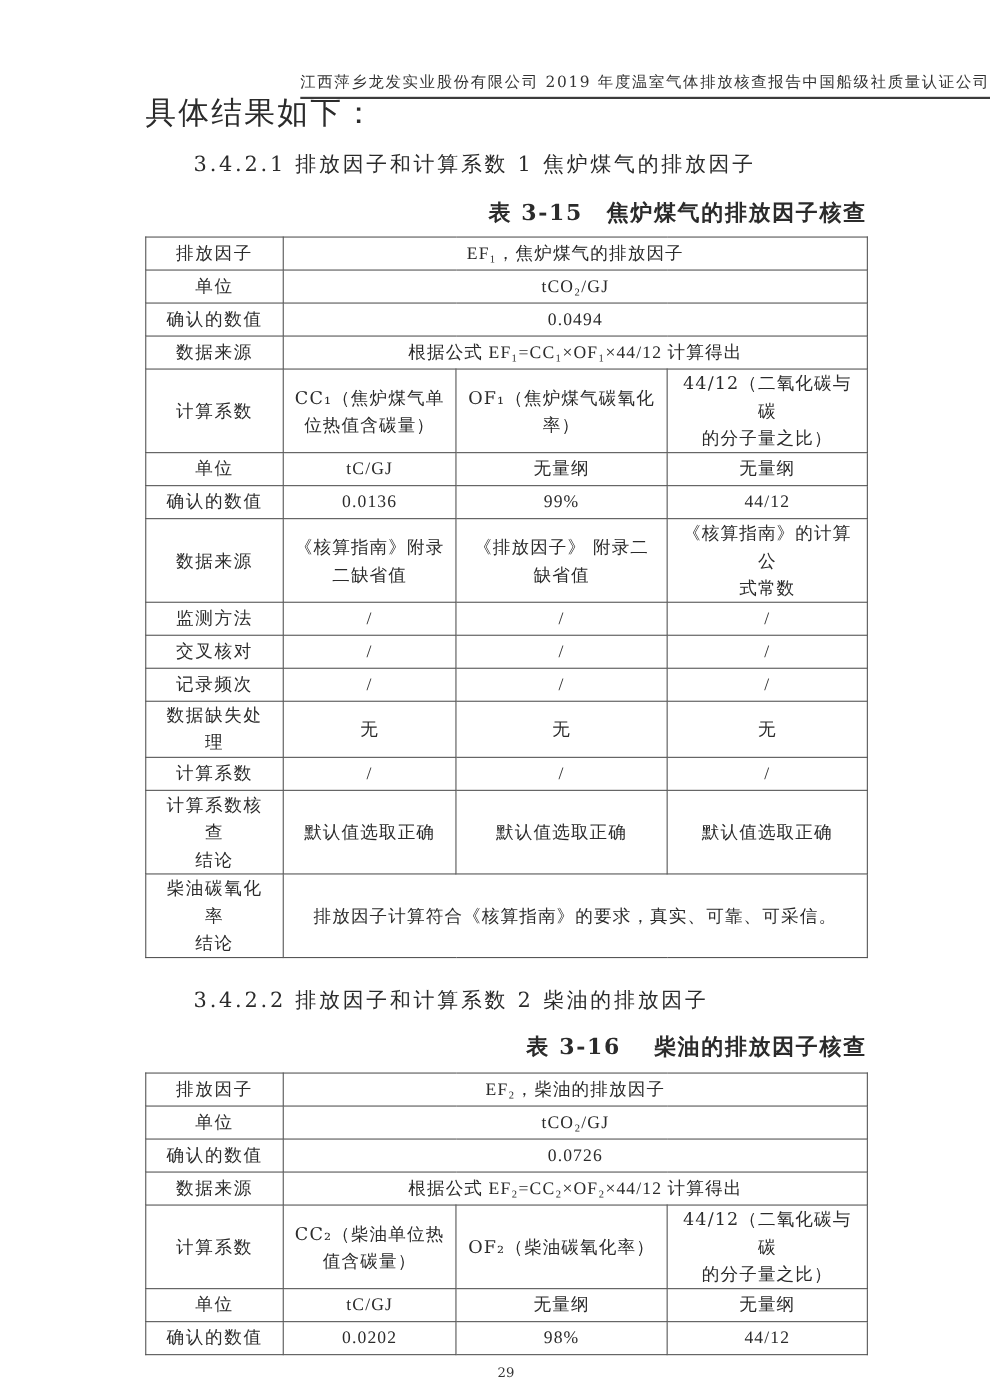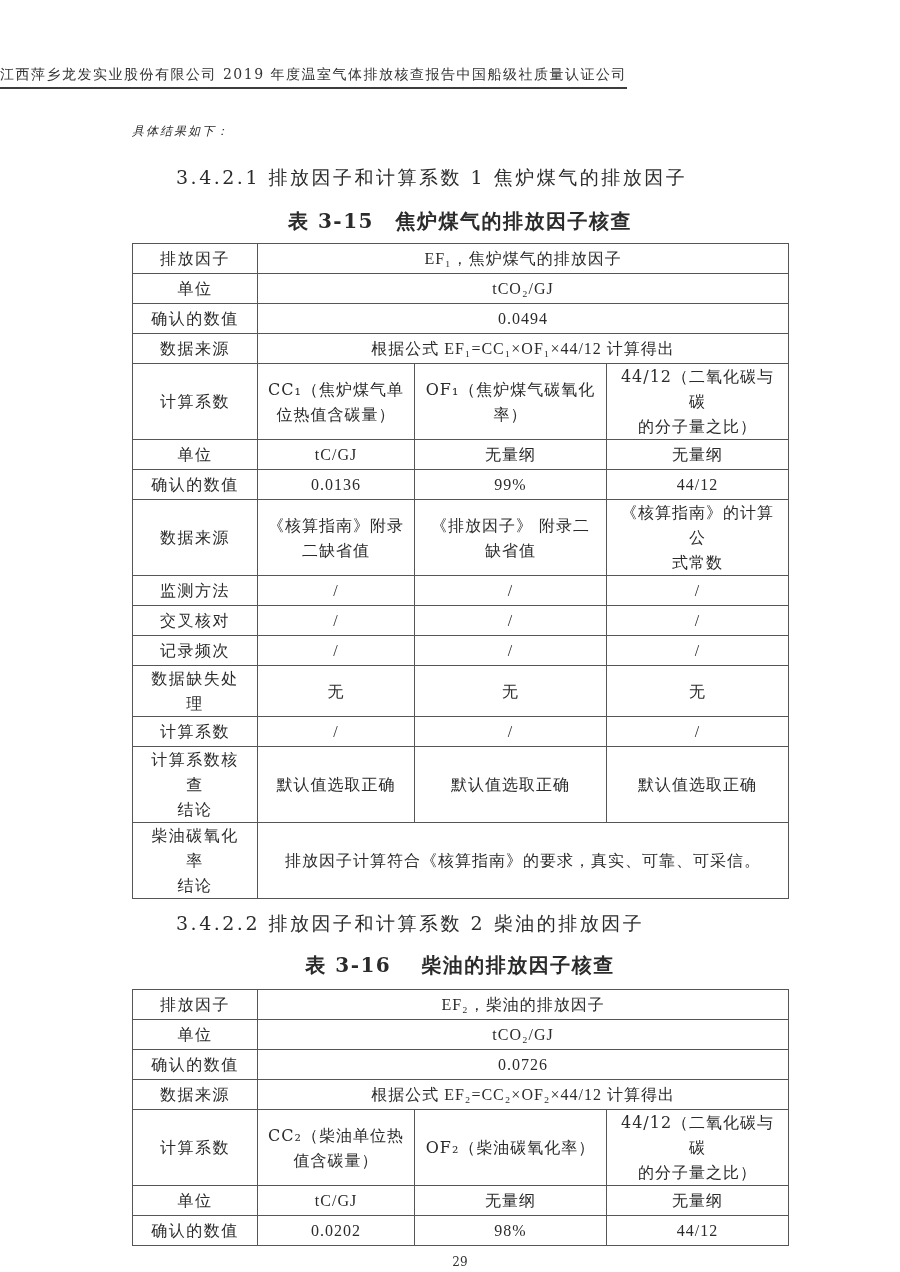--- a/index.html
+++ b/index.html
@@ -15,52 +15,50 @@
     color: #2b2b2b;
     position: relative;
   }
   .content {
     width: 656px;
     margin-left: 132px;
   }
   
   .doc-header {
     padding-top: 64px;
-    text-align: left;
+    text-align: right;
   }
   .doc-header .header-text {
     display: inline-block;
     font-size: 14px;
     letter-spacing: 1.5px;
     line-height: 20px;
     color: #333333;
     border-bottom: 2px solid #3c3c3c;
     padding-bottom: 3px;
     white-space: nowrap;
   }
   .intro {
-    margin-top: 29px;
-    font-size: 12px;
+    font-size: 28px;
     line-height: 26px;
     letter-spacing: 2px;
-    font-style: italic;
   }
   .section-heading {
     margin-top: 20px;
     padding-left: 44px;
     font-size: 19px;
     line-height: 27px;
     letter-spacing: 2.5px;
   }
   .section-heading.second {
-    margin-top: 11px;
+    margin-top: 25px;
   }
   .table-title {
     margin-top: 17px;
-    text-align: center;
+    text-align: right;
     font-size: 20px;
     line-height: 27px;
     font-weight: bold;
     letter-spacing: 1.5px;
   }
   .table-title.second {
     margin-top: 15px;
   }
   table.data-table {
     border-collapse: collapse;

